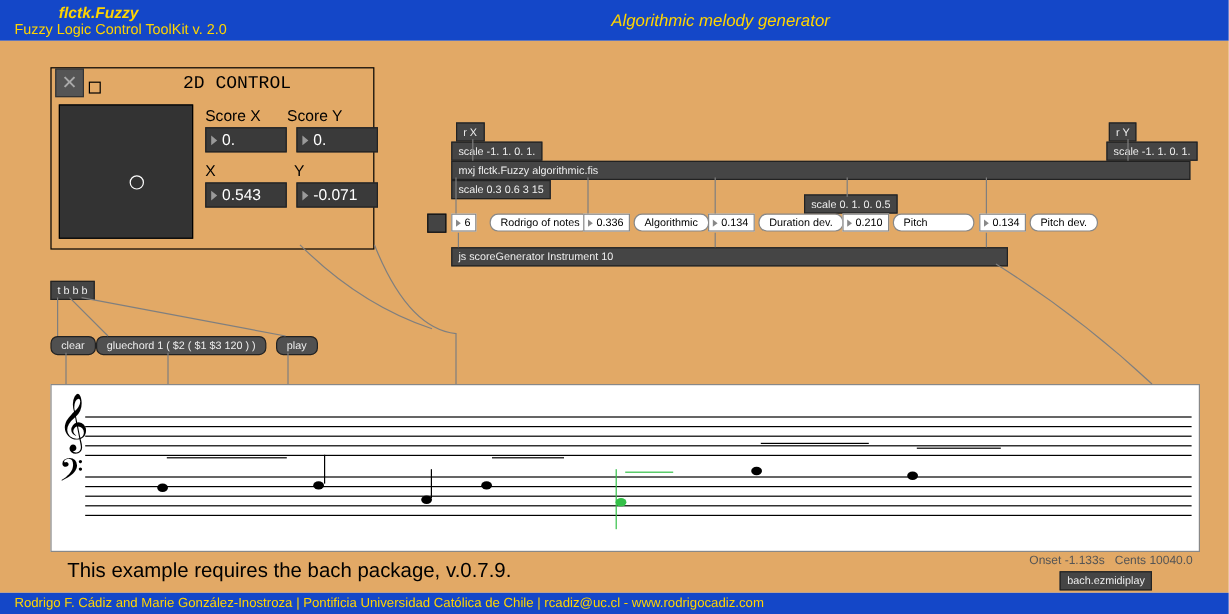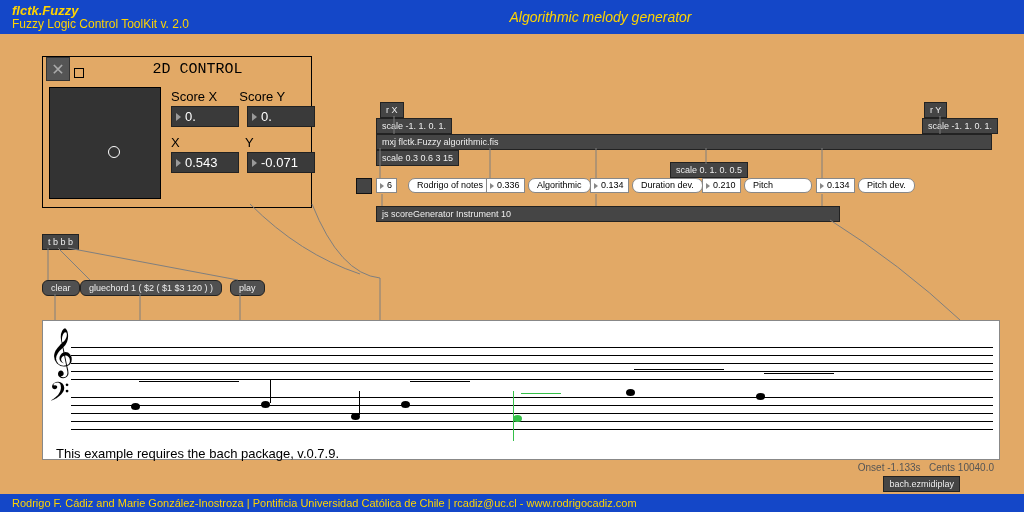--- a/index.html
+++ b/index.html
@@ -1,21 +1,21 @@
 <!DOCTYPE html>
 <html><head>
 <meta charset="utf-8">
 <style>
   html, body { margin:0; padding:0; font-family: Arial, Helvetica, sans-serif; }
   body { background:#fff; width:1024px; height:512px; overflow:hidden; position:relative; }
 
   
   .titlebar { background:#1447c8; color:#ffd400; height:34px; padding:0 12px; display:flex; align-items:center; box-sizing:border-box; }
   .titlebar .left { display:flex; flex-direction:column; line-height:1.05; }
-  .titlebar .app { font-style:italic; font-weight:bold; font-size:13px; }
+  .titlebar .app { font-style:italic; font-weight:bold; font-size:13px;margin-left:37px; }
   .titlebar .sub { font-size:12px; }
   .titlebar .center { flex:1; text-align:center; font-style:italic; font-size:14px; }
   .footer { position:absolute; left:0; bottom:0; right:0; height:18px; background:#1447c8; color:#ffd400; font-size:11px; display:flex; align-items:center; padding:0 12px; box-sizing:border-box; }
 
   
   .work { position:absolute; left:0; right:0; top:34px; bottom:18px; background:#e2a966; }
 
   
   .panel2d { position:absolute; left:42px; top:22px; width:270px; height:152px; border:1px solid #000; box-sizing:border-box; background:#e2a966; }
   .panel2d .top { height:24px; display:flex; align-items:center; }
@@ -45,21 +45,21 @@
   .score { position:absolute; left:42px; top:286px; right:24px; height:140px; background:#fff; border:1px solid #888; box-sizing:border-box; padding-top:20px; }
   .staff { position:relative; height:50px; margin-left:28px; margin-right:6px; }
   .staff .line { position:absolute; left:0; right:0; height:1px; background:#000; }
   .clefT { position:absolute; left:6px; top:10px; font-size:42px; line-height:1; }
   .clefB { position:absolute; left:6px; top:58px; font-size:32px; line-height:1; }
   .note { position:absolute; width:9px; height:7px; background:#000; border-radius:50%; }
   .stem { position:absolute; width:1px; height:24px; background:#000; }
   .noteG { position:absolute; width:9px; height:7px; background:#34c048; border-radius:50%; }
   .cursorLine { position:absolute; top:0; bottom:0; width:1px; background:#34c048; }
 
-  .reqtext { position:absolute; left:56px; top:412px; font-size:13px; }
+  .reqtext { position:absolute; left:56px; top:432px; font-size:17px; }
   .statustext { position:absolute; right:30px; top:428px; font-size:10px; color:#555; }
   .ezmidi { right:64px; top:442px; }
 
   
   svg.cords { position:absolute; left:0; top:0; width:100%; height:100%; pointer-events:none; }
   svg.cords path, svg.cords line { stroke:#7f7f7f; stroke-width:1; fill:none; }
 </style>
 </head>
 <body>
 

